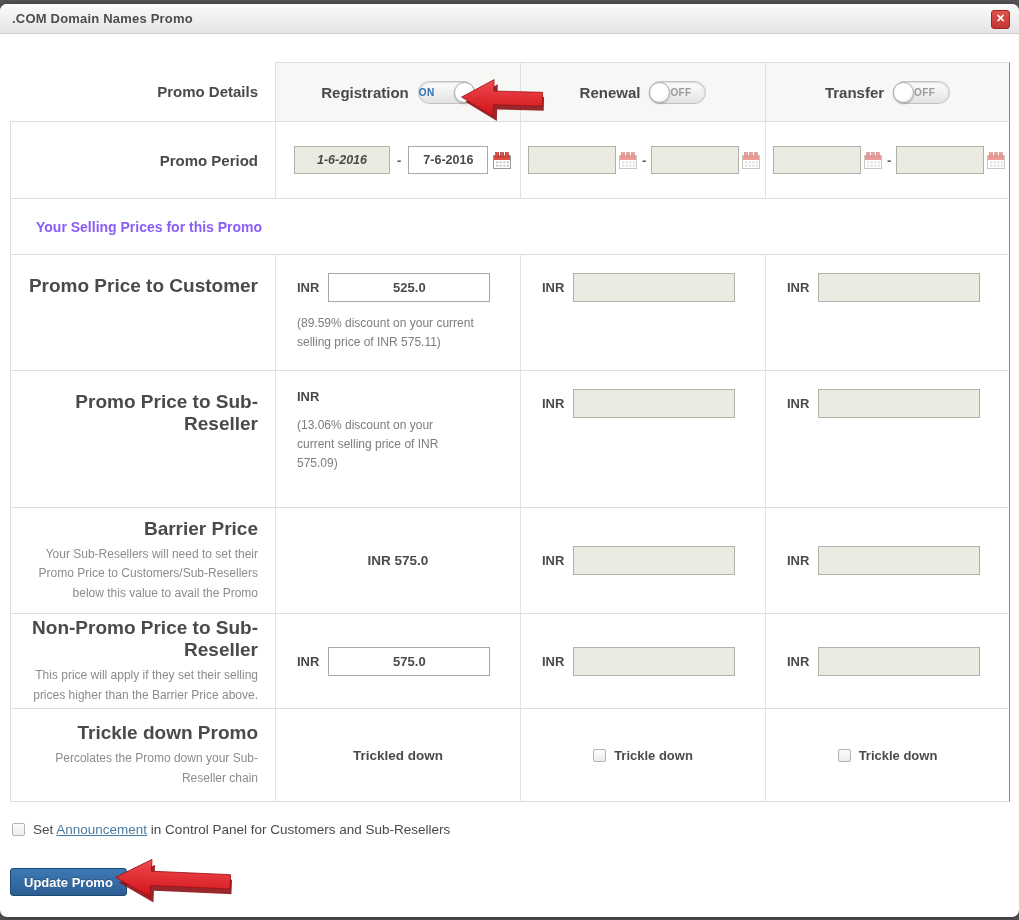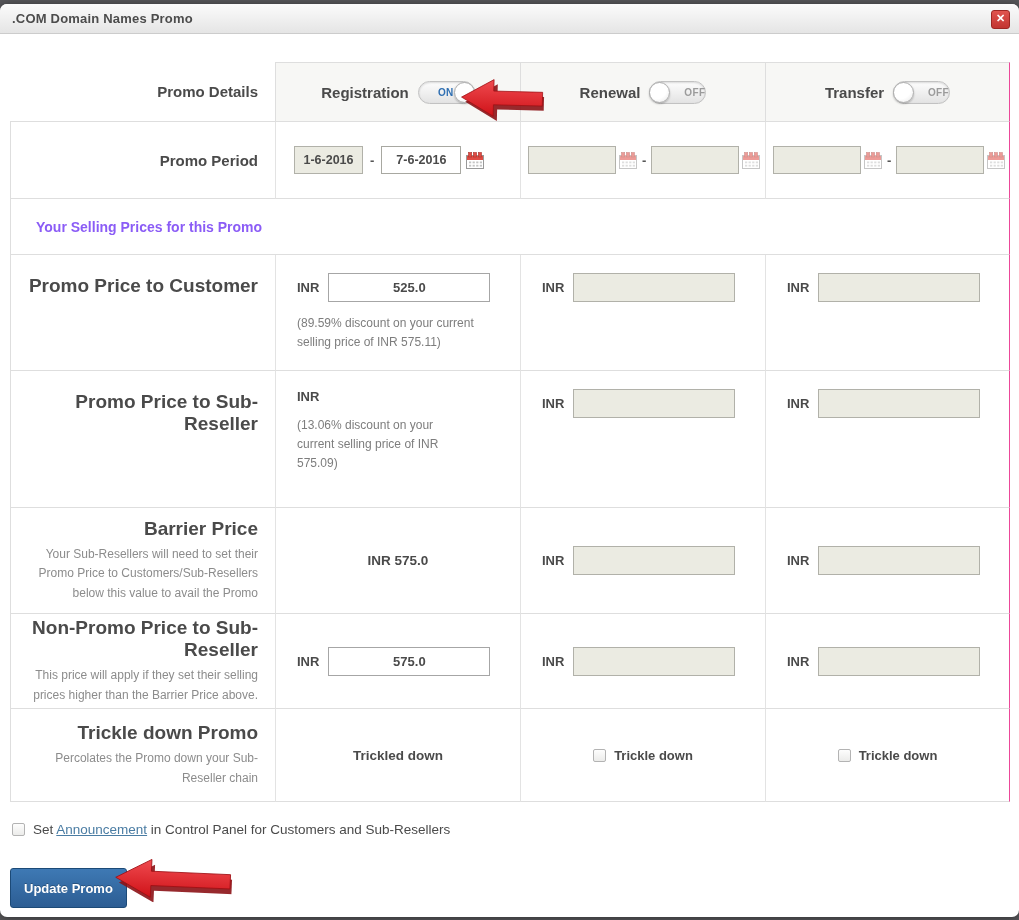--- a/index.html
+++ b/index.html
@@ -55,36 +55,36 @@
   .toggle {
     display:inline-flex; align-items:center; width:55px; height:21px; border-radius:12px;
     background:linear-gradient(#fdfdfd,#e3e3e3); border:1px solid #c2c2c2;
     box-shadow:inset 0 1px 2px rgba(0,0,0,.14); cursor:pointer;
   }
   .toggle .knob {
     width:21px; height:21px; border-radius:50%; box-sizing:border-box; flex:none;
     background:radial-gradient(circle at 35% 30%, #ffffff 55%, #e6e6e6);
     border:1px solid #adadad; box-shadow:0 1px 2px rgba(0,0,0,.25);
   }
-  .toggle .txt { flex:1; text-align:right; font-size:10px; font-weight:bold; letter-spacing:.4px; }
+  .toggle .txt { flex:1; text-align:left; font-size:10px; font-weight:bold; letter-spacing:.4px; }
   .toggle.on  .txt { color:#2f6fb2; }
   .toggle.off .txt { color:#9b9b9b; }
   .toggle.on  .knob { margin-right:-1px; }
   .toggle.off .knob { margin-left:-1px; }
 
   
   .period-cell { display:flex; align-items:center; }
   .period-cell.reg { padding-left:18px; gap:5px; }
   .period-cell.dis { padding-left:7px; gap:3px; }
   .dsep { font-size:13px; font-weight:bold; color:#555; padding:0 2px; }
   input.dinput {
     height:28px; border:1px solid #a8a8a1; text-align:center; box-sizing:border-box;
     font-family:"Liberation Sans",sans-serif; font-size:12.5px; font-weight:bold; color:#4a4a4a;
   }
-  input.w90 { width:69px; } input.w80 { width:80px; } input.w88 { width:88px; }
+  input.w90 { width:96px;font-style:italic; } input.w80 { width:80px; } input.w88 { width:88px; }
   input.beige { background:#ebebe2; border-color:#b1b1a9; }
   input.white { background:#fff; }
   .cal { flex:none; cursor:pointer; }
   .cal.dim { opacity:.55; }
 
   
   .price-cell { display:flex; flex-direction:column; justify-content:center; padding-left:21px; }
   .price-cell.topal { justify-content:flex-start; padding-top:18px; }
   .inr-row { display:flex; align-items:center; }
   .inr { font-size:13px; font-weight:bold; color:#4a4a4a; margin-right:9px; }
@@ -104,21 +104,21 @@
     width:13px; height:13px; box-sizing:border-box; border:1px solid #b3b3b3; border-radius:2px;
     background:linear-gradient(#fdfdfd,#ececea); display:inline-block; cursor:pointer; flex:none;
   }
   .cb-label { font-size:13px; font-weight:bold; color:#4a4a4a; margin-left:8px; }
 
   
   .announce { position:absolute; left:12px; top:818px; display:flex; align-items:center; }
   .announce .txt { font-size:13.5px; color:#4a4a4a; margin-left:8px; }
   .announce a { color:#4a7ca3; text-decoration:underline; cursor:pointer; }
   .update-btn {
-    position:absolute; left:10px; top:864px; height:40px; padding:0 13px;
+    position:absolute; left:10px; top:864px; height:28px; padding:0 13px;
     background:linear-gradient(#3e79b4,#2c5d93); border:1px solid #1c4a77; border-radius:3px;
     color:#fff; font-family:"Liberation Sans",sans-serif; font-size:13px; font-weight:bold;
     cursor:pointer; text-shadow:0 -1px 0 rgba(0,0,0,.25);
   }
   .arrow1 { position:absolute; left:460px; top:72px; width:84px; transform:rotate(1.5deg); pointer-events:none; }
   .arrow2 { position:absolute; left:114px; top:853px; width:118px; transform:rotate(2.5deg); pointer-events:none; }
 </style>
 </head>
 <body>
 

